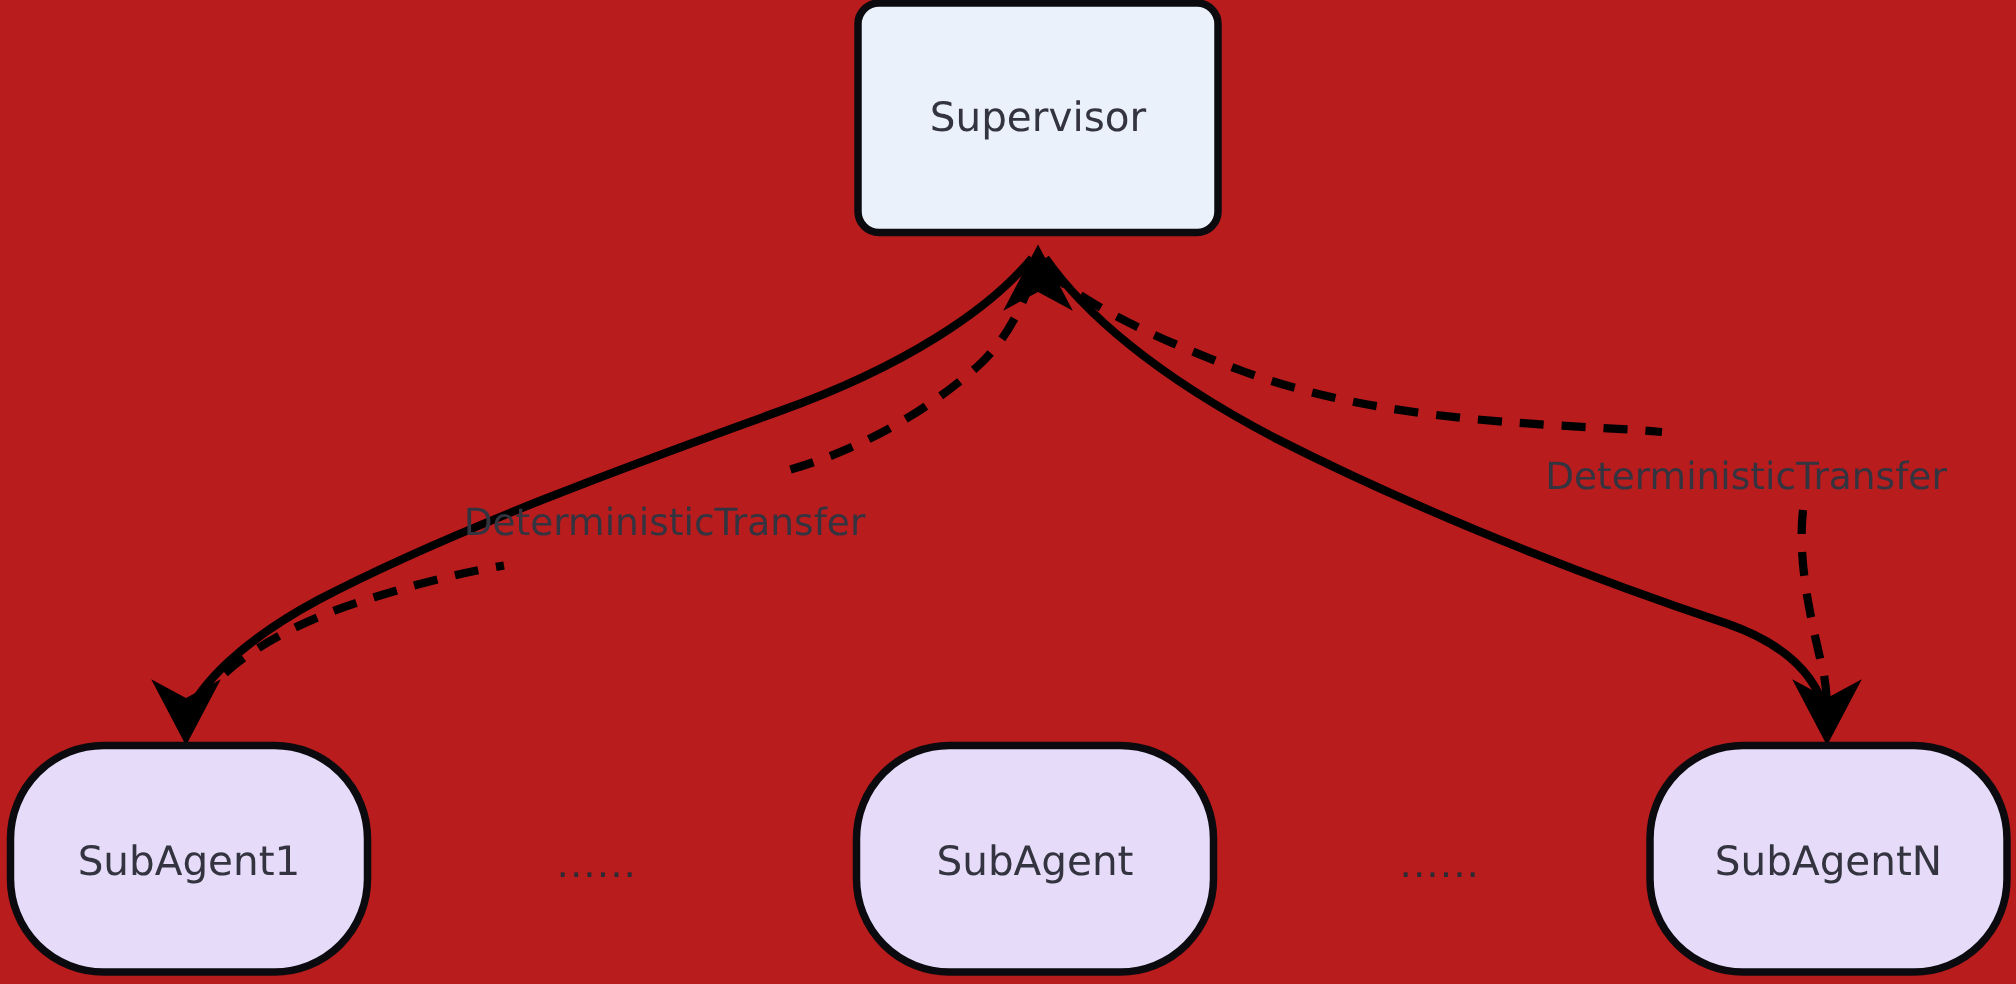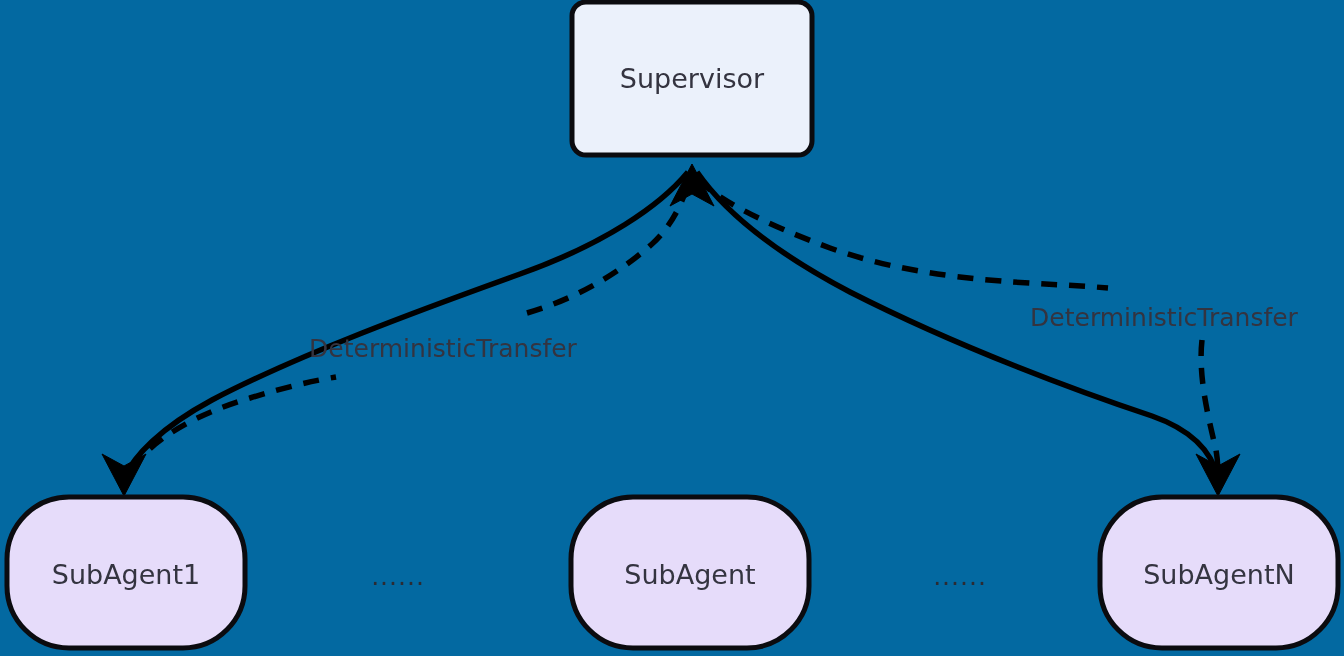--- a/index.html
+++ b/index.html
@@ -10,21 +10,21 @@
   body {
     width: 1344px;
     height: 656px;
     overflow: hidden;
     font-family: "DejaVu Sans", "Liberation Sans", sans-serif;
   }
   #diagram-root {
     position: relative;
     width: 1344px;
     height: 656px;
-    background: #0369a1;
+    background: #b91c1c;
   }
   svg#diagram-svg {
     display: block;
     width: 1344px;
     height: 656px;
   }
   .node-shape {
     stroke: #0b0b0f;
     stroke-width: 5;
   }

